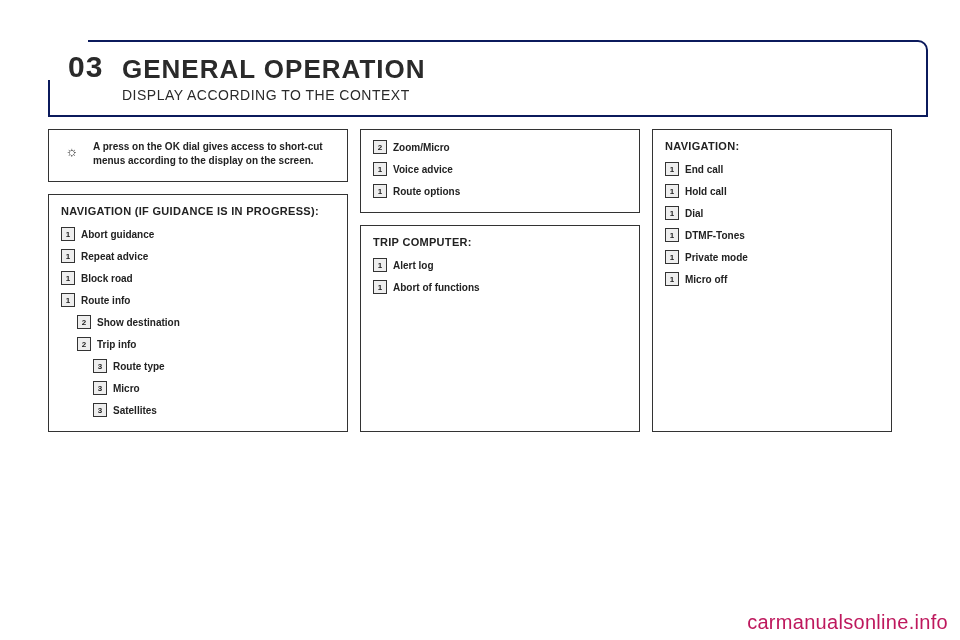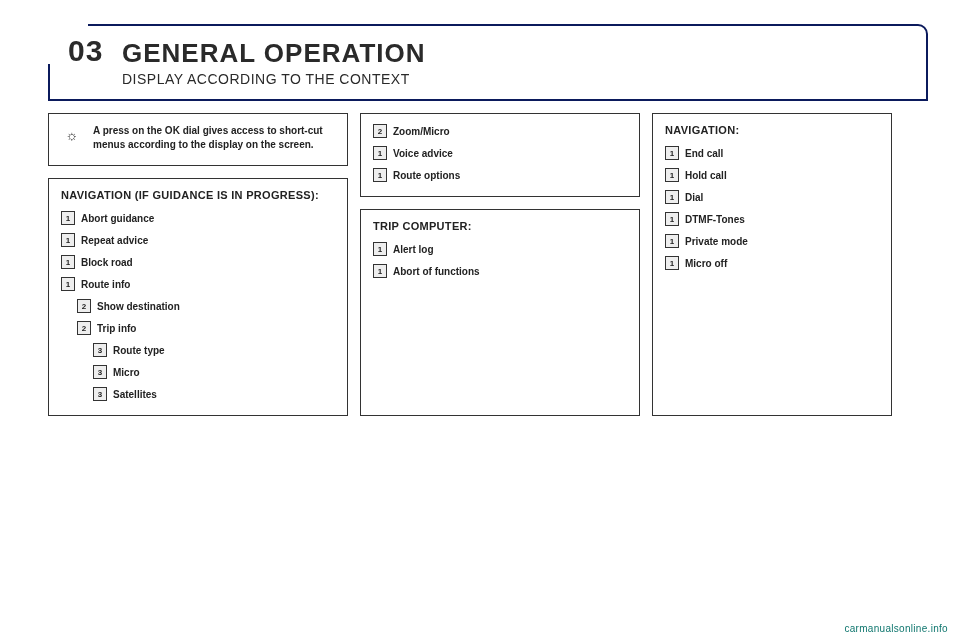--- a/index.html
+++ b/index.html
@@ -1,17 +1,17 @@
 <!DOCTYPE html>
 <html><head>
 <meta charset="utf-8">
 <style>
   * { box-sizing: border-box; margin: 0; padding: 0; }
   html, body { width: 960px; height: 640px; font-family: Arial, Helvetica, sans-serif; background: #fff; color: #222; }
-  .page { position: relative; width: 960px; height: 640px; padding: 24px 32px 24px 48px; }
+  .page { position: relative; width: 960px; height: 640px; padding: 40px 32px 24px 48px; }
   .header-wrap { position: relative; margin-bottom: 12px; }
   .header-border { border: 2px solid #0b1a5c; border-radius: 10px 10px 0 0; padding: 12px 16px 12px 72px; position: relative; }
   .header-border::before { content: ""; position: absolute; top: -2px; left: -2px; width: 40px; height: 40px; background: #fff; }
   .sec-num { position: absolute; left: 18px; top: 8px; font-size: 30px; font-weight: 700; color: #2a2a2a; letter-spacing: 1px; }
   .title { font-size: 26px; font-weight: 700; letter-spacing: 1px; color: #2a2a2a; }
   .subtitle { font-size: 14px; font-weight: 400; color: #2a2a2a; letter-spacing: 0.5px; margin-top: 2px; }
 
   .cols { display: flex; gap: 12px; }
   .col { display: flex; flex-direction: column; gap: 12px; }
   .col-a { flex: 0 0 300px; }
@@ -25,21 +25,21 @@
   .note .sun { width: 22px; height: 22px; flex: 0 0 22px; display: flex; align-items: center; justify-content: center; font-size: 14px; }
   .note-text { font-size: 10px; font-weight: 700; line-height: 1.35; }
 
   .menu { display: flex; flex-direction: column; gap: 8px; }
   .row { display: flex; align-items: center; gap: 6px; font-size: 10px; font-weight: 700; }
   .ind-0 { margin-left: 0; }
   .ind-1 { margin-left: 16px; }
   .ind-2 { margin-left: 32px; }
   .chip { min-width: 14px; height: 14px; border: 1px solid #333; background: #eee; display: inline-flex; align-items: center; justify-content: center; font-size: 8px; font-weight: 700; padding: 0 3px; }
 
-  .watermark { position: absolute; right: 12px; bottom: 6px; font-size: 10px; color: #0f766e; font-weight: 500; letter-spacing: 0.3px; }
+  .watermark { position: absolute; right: 12px; bottom: 6px; font-size: 20px; color: #be185d; font-weight: 500; letter-spacing: 0.3px; }
 </style>
 </head>
 <body>
 
 <div class="page">
 
   <div class="header-wrap">
     <div class="header-border">
       <div class="sec-num">03</div>
       <div class="title">GENERAL OPERATION</div>

